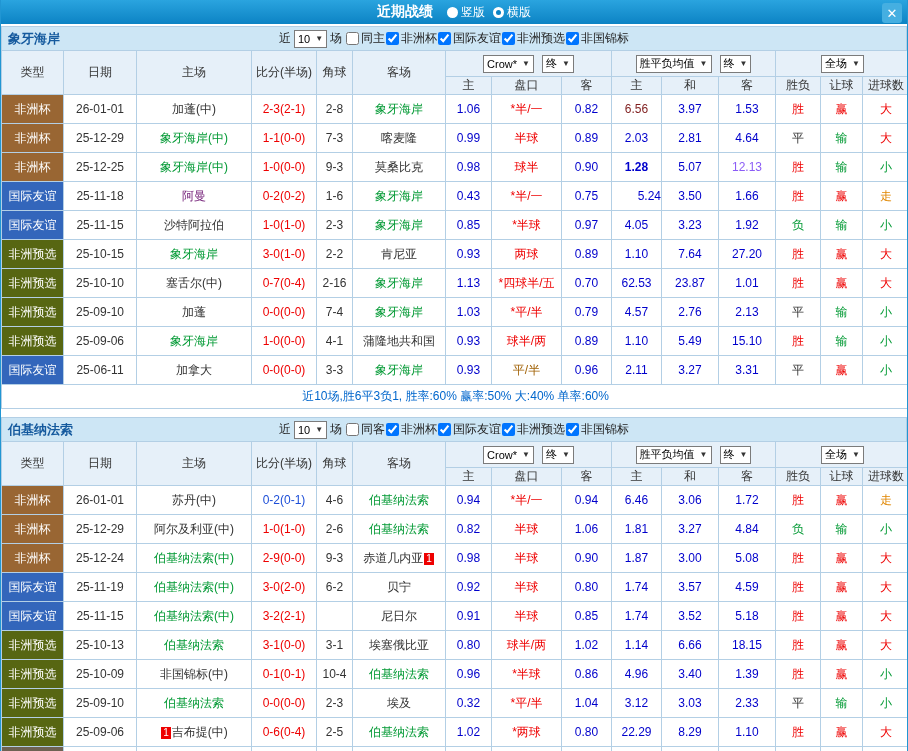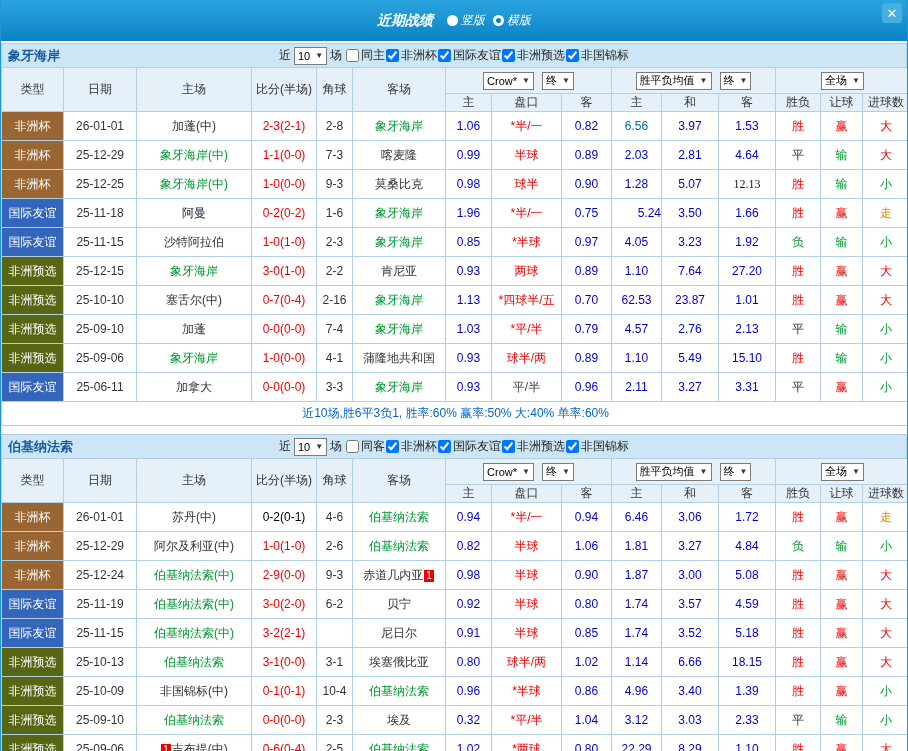--- a/index.html
+++ b/index.html
@@ -5,22 +5,22 @@
   * { box-sizing: border-box; }
   body {
     margin: 0; width: 908px; height: 751px; overflow: hidden;
     background: #fff;
     font-family: "Liberation Sans", "DejaVu Sans", sans-serif;
   }
   .popup { width: 908px; height: 751px; overflow: hidden;
     border-left: 1px solid #2196d3; border-right: 1px solid #2196d3; }
 
   
-  .titlebar { height: 41px; background: linear-gradient(180deg,#2aa4df,#0c83c4);
-    display: flex; align-items: center; justify-content: center; position: relative; color: #fff; font-style: italic; }
+  .titlebar { height: 24px; background: linear-gradient(180deg,#2aa4df,#0c83c4);
+    display: flex; align-items: center; justify-content: center; position: relative; color: #fff; }
   .title { font-weight: bold; font-size: 14px; margin-right: 6px; }
   .radio { display: inline-flex; align-items: center; gap: 3px; font-size: 12px; margin-left: 8px; cursor: pointer; }
   .radio-circle { width: 11px; height: 11px; border-radius: 50%; background: #fff; position: relative; display: inline-block; }
   .radio-circle.selected::after { content: ""; position: absolute; left: 3px; top: 3px; width: 5px; height: 5px; border-radius: 50%; background: #0c83c4; }
   .close-btn { position: absolute; right: 5px; top: 3px; width: 20px; height: 20px; background: #45afe1;
     border-radius: 3px; color: #fff; font-size: 13px; font-weight: bold; display: flex; align-items: center; justify-content: center; cursor: pointer; }
 
   
   .section { margin-top: 2px; }
   .section + .section { margin-top: 8px; }
@@ -174,21 +174,21 @@
               <div class="type-badge" style="background: rgb(153, 102, 51);">非洲杯</div>
             </td>
             <td>26-01-01</td>
             <td><span style="color: rgb(51, 51, 51);">加蓬(中)</span></td>
             <td style="color: rgb(238, 0, 0);">2-3(2-1)</td>
             <td>2-8</td>
             <td><span style="color: rgb(0, 153, 51);">象牙海岸</span></td>
             <td style="color: rgb(0, 0, 204);">1.06</td>
             <td style="color: rgb(238, 0, 0);">*半/一</td>
             <td style="color: rgb(0, 0, 204);">0.82</td>
-            <td style="color: #0369a1;">6.56</td>
+            <td style="color: #7f1d1d;">6.56</td>
             <td style="color: rgb(0, 0, 204);">3.97</td>
             <td style="color: rgb(0, 0, 204);">1.53</td>
             <td style="color: rgb(238, 0, 0);">胜</td>
             <td style="color: rgb(238, 0, 0);">赢</td>
             <td style="color: rgb(238, 0, 0);">大</td>
           </tr>
           <tr>
             <td class="c-type">
               <div class="type-badge" style="background: rgb(153, 102, 51);">非洲杯</div>
             </td>
@@ -212,37 +212,37 @@
               <div class="type-badge" style="background: rgb(153, 102, 51);">非洲杯</div>
             </td>
             <td>25-12-25</td>
             <td><span style="color: rgb(0, 153, 51);">象牙海岸(中)</span></td>
             <td style="color: rgb(238, 0, 0);">1-0(0-0)</td>
             <td>9-3</td>
             <td><span style="color: rgb(51, 51, 51);">莫桑比克</span></td>
             <td style="color: rgb(0, 0, 204);">0.98</td>
             <td style="color: rgb(238, 0, 0);">球半</td>
             <td style="color: rgb(0, 0, 204);">0.90</td>
-            <td style="color: rgb(0, 0, 204);">1.28</td>
+            <td style="color: rgb(0, 0, 204); font-weight: bold;">1.28</td>
             <td style="color: rgb(0, 0, 204);">5.07</td>
-            <td style="color: #0f172a; font-family: Liberation Serif, serif;">12.13</td>
+            <td style="color: #8b5cf6;">12.13</td>
             <td style="color: rgb(238, 0, 0);">胜</td>
             <td style="color: rgb(0, 153, 51);">输</td>
             <td style="color: rgb(0, 153, 51);">小</td>
           </tr>
           <tr>
             <td class="c-type">
               <div class="type-badge" style="background: rgb(51, 102, 187);">国际友谊</div>
             </td>
             <td>25-11-18</td>
-            <td><span style="color: #0f172a;">阿曼</span></td>
+            <td><span style="color: #701a75;">阿曼</span></td>
             <td style="color: rgb(238, 0, 0);">0-2(0-2)</td>
             <td>1-6</td>
             <td><span style="color: rgb(0, 153, 51);">象牙海岸</span></td>
-            <td style="color: rgb(0, 0, 204);">1.96</td>
+            <td style="color: rgb(0, 0, 204);">0.43</td>
             <td style="color: rgb(238, 0, 0);">*半/一</td>
             <td style="color: rgb(0, 0, 204);">0.75</td>
             <td style="color: rgb(0, 0, 204); text-align: right;">5.24</td>
             <td style="color: rgb(0, 0, 204);">3.50</td>
             <td style="color: rgb(0, 0, 204);">1.66</td>
             <td style="color: rgb(238, 0, 0);">胜</td>
             <td style="color: rgb(238, 0, 0);">赢</td>
             <td style="color: rgb(224, 134, 0);">走</td>
           </tr>
           <tr>
@@ -261,21 +261,21 @@
             <td style="color: rgb(0, 0, 204);">3.23</td>
             <td style="color: rgb(0, 0, 204);">1.92</td>
             <td style="color: rgb(0, 153, 51);">负</td>
             <td style="color: rgb(0, 153, 51);">输</td>
             <td style="color: rgb(0, 153, 51);">小</td>
           </tr>
           <tr>
             <td class="c-type">
               <div class="type-badge" style="background: rgb(87, 102, 18);">非洲预选</div>
             </td>
-            <td>25-12-15</td>
+            <td>25-10-15</td>
             <td><span style="color: rgb(0, 153, 51);">象牙海岸</span></td>
             <td style="color: rgb(238, 0, 0);">3-0(1-0)</td>
             <td>2-2</td>
             <td><span style="color: rgb(51, 51, 51);">肯尼亚</span></td>
             <td style="color: rgb(0, 0, 204);">0.93</td>
             <td style="color: rgb(238, 0, 0);">两球</td>
             <td style="color: rgb(0, 0, 204);">0.89</td>
             <td style="color: rgb(0, 0, 204);">1.10</td>
             <td style="color: rgb(0, 0, 204);">7.64</td>
             <td style="color: rgb(0, 0, 204);">27.20</td>
@@ -343,21 +343,21 @@
           <tr>
             <td class="c-type">
               <div class="type-badge" style="background: rgb(51, 102, 187);">国际友谊</div>
             </td>
             <td>25-06-11</td>
             <td><span style="color: rgb(51, 51, 51);">加拿大</span></td>
             <td style="color: rgb(238, 0, 0);">0-0(0-0)</td>
             <td>3-3</td>
             <td><span style="color: rgb(0, 153, 51);">象牙海岸</span></td>
             <td style="color: rgb(0, 0, 204);">0.93</td>
-            <td style="color: #404040; margin-top: 21px;">平/半</td>
+            <td style="color: #a16207; margin-top: 21px;">平/半</td>
             <td style="color: rgb(0, 0, 204);">0.96</td>
             <td style="color: rgb(0, 0, 204);">2.11</td>
             <td style="color: rgb(0, 0, 204);">3.27</td>
             <td style="color: rgb(0, 0, 204);">3.31</td>
             <td style="color: rgb(51, 51, 51);">平</td>
             <td style="color: rgb(238, 0, 0);">赢</td>
             <td style="color: rgb(0, 153, 51);">小</td>
           </tr>
         </tbody>
       <tfoot>
@@ -467,21 +467,21 @@
           <th>进球数</th>
         </tr>
       </thead>
       <tbody>
           <tr>
             <td class="c-type">
               <div class="type-badge" style="background: rgb(153, 102, 51);">非洲杯</div>
             </td>
             <td>26-01-01</td>
             <td><span style="color: rgb(51, 51, 51);">苏丹(中)</span></td>
-            <td style="color: #000000;">0-2(0-1)</td>
+            <td style="color: #1d4ed8;">0-2(0-1)</td>
             <td>4-6</td>
             <td><span style="color: rgb(0, 153, 51);">伯基纳法索</span></td>
             <td style="color: rgb(0, 0, 204);">0.94</td>
             <td style="color: rgb(238, 0, 0);">*半/一</td>
             <td style="color: rgb(0, 0, 204);">0.94</td>
             <td style="color: rgb(0, 0, 204);">6.46</td>
             <td style="color: rgb(0, 0, 204);">3.06</td>
             <td style="color: rgb(0, 0, 204);">1.72</td>
             <td style="color: rgb(238, 0, 0);">胜</td>
             <td style="color: rgb(238, 0, 0);">赢</td>

